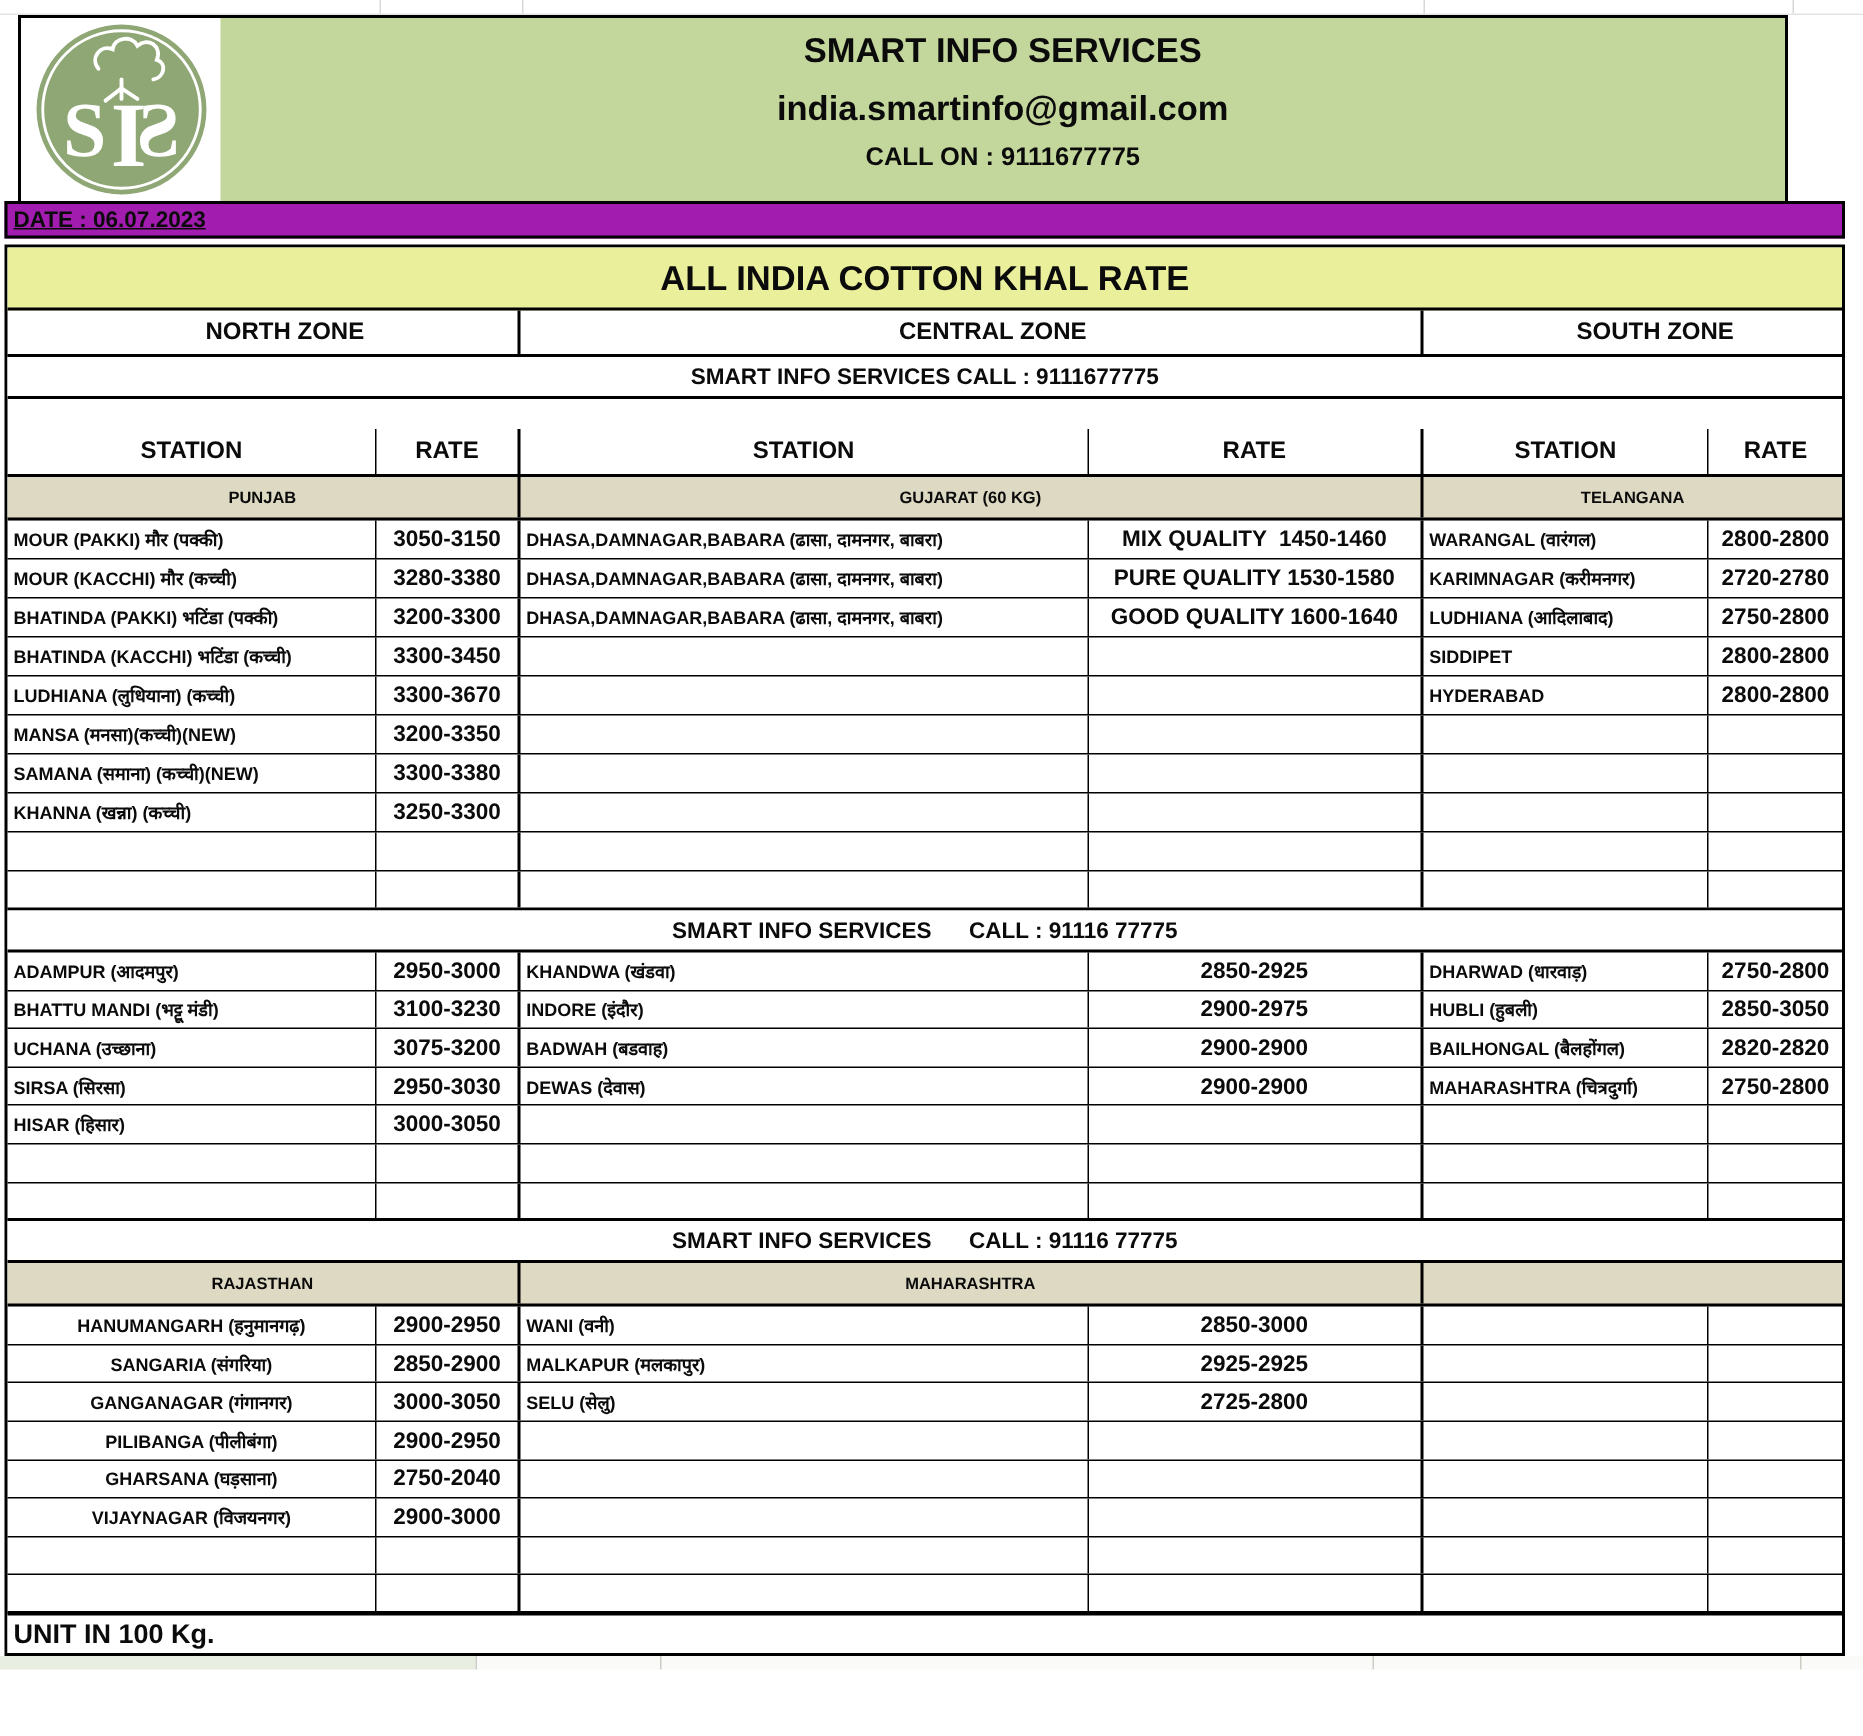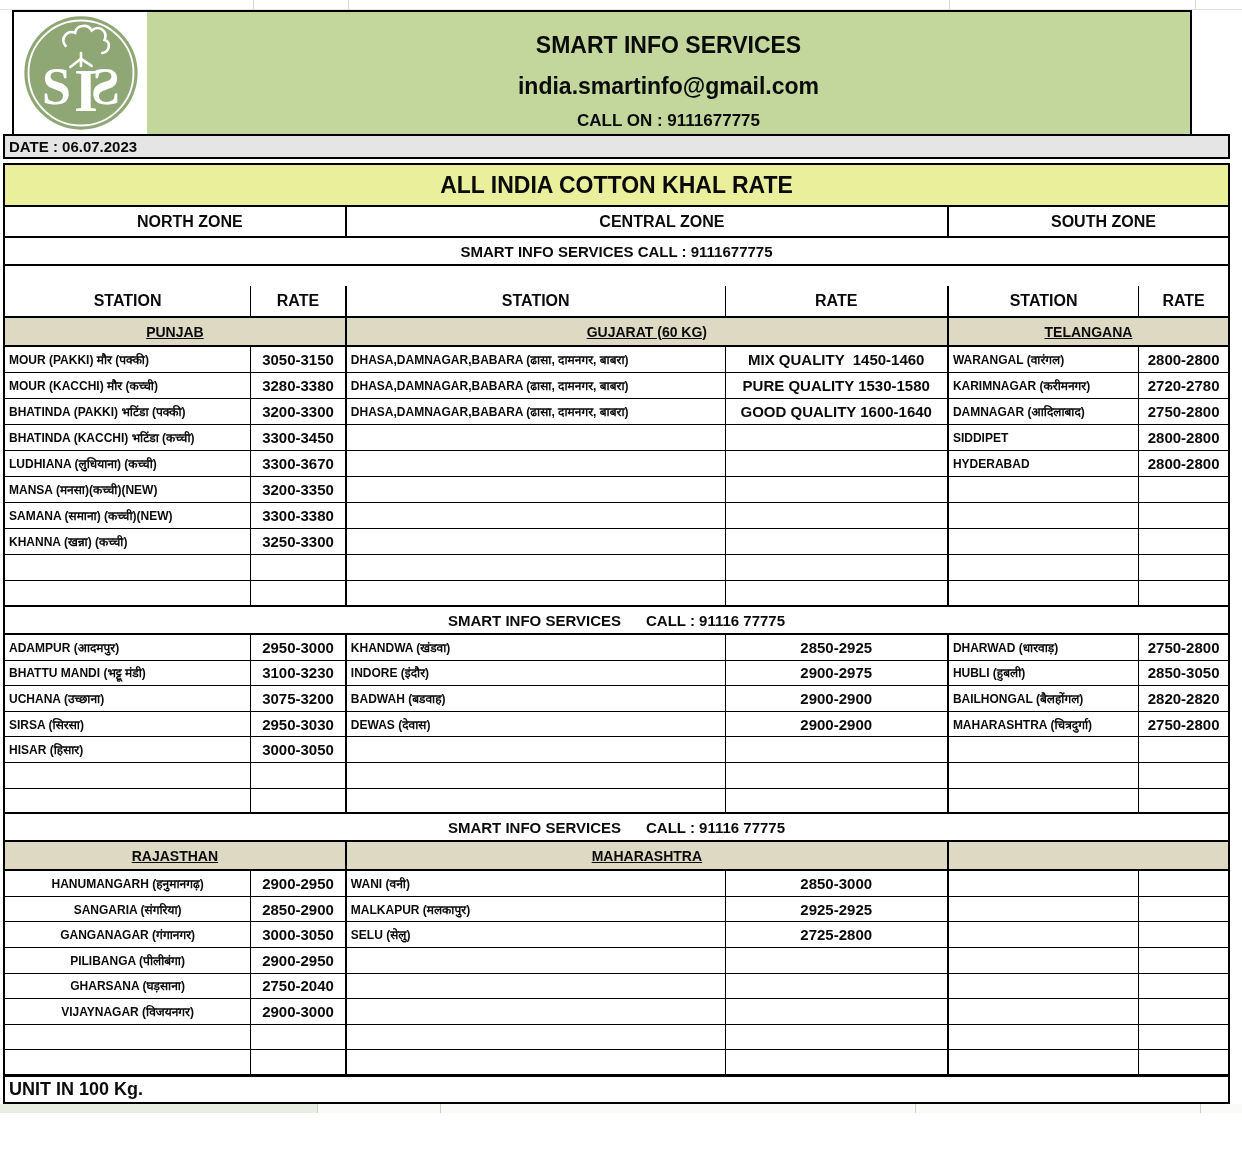--- a/index.html
+++ b/index.html
@@ -16,50 +16,50 @@
   .bottom-strip{position:relative;height:9px;background:#fafbf8;margin-top:0px;}
   .bottom-strip .tint{position:absolute;left:0;top:0;bottom:0;width:317px;background:#e9eee3;}
 
   
   .header-block{
     margin-left:12px;width:1180px;height:126px;border:2px solid #000;
     display:flex;background:#c3d69b;margin-bottom:-2px;position:relative;z-index:2;
   }
   .logo-cell{width:133px;background:#fff;display:flex;align-items:center;justify-content:center;}
   .logo-cell svg{width:118px;height:118px;}
-  .header-green{flex:1;display:flex;flex-direction:column;align-items:center;justify-content:space-between;padding-top:14px;}
+  .header-green{flex:1;display:flex;flex-direction:column;align-items:center;justify-content:flex-start;padding-top:2px;}
   .hdr-company{font-size:23px;font-weight:bold;line-height:38px;}
   .hdr-email{font-size:23px;font-weight:bold;line-height:40px;}
   .hdr-call{font-size:17px;font-weight:bold;line-height:26px;}
 
   
   .date-row{
-    margin-left:3px;width:1227px;height:25px;border:2px solid #000;background:#e5e5e5;
-    display:flex;align-items:center;padding-left:4px;font-size:15px;font-weight:bold;position:relative;z-index:1;
+    margin-left:3px;width:1227px;height:25px;border:2px solid #000;background:#a21caf;
+    display:flex;align-items:center;padding-left:4px;font-size:15px;font-weight:bold;position:relative;z-index:1;text-decoration:underline;
   }
   .gap4{height:4px;}
 
   
   .table-stack{margin-left:3px;width:1227px;border:2px solid #000;background:#fff;}
   .title-row{height:42px;background:#e9ef9b;border-bottom:2px solid #000;
     display:flex;align-items:center;justify-content:center;font-size:23px;font-weight:bold;}
   .zone-row{height:31px;border-bottom:2px solid #000;display:grid;grid-template-columns:27.95% 49.23% 22.82%;}
   .zone-row>div{display:flex;align-items:center;justify-content:center;font-size:16px;font-weight:bold;padding-left:30px;}
   .zone-row>div:not(:last-child){border-right:2px solid #000;}
   .band-row{height:28px;border-bottom:2px solid #000;display:flex;align-items:center;justify-content:center;
     font-size:15px;font-weight:bold;white-space:pre;background:#fff;}
   .colhead-row{height:32px;border-bottom:2px solid #000;display:grid;
     grid-template-columns:20.13% 7.82% 30.97% 18.26% 15.57% 7.25%;margin-top:20px;}
   .colhead-row>div{display:flex;align-items:center;justify-content:center;font-size:16px;font-weight:bold;}
   .colhead-row>div:nth-child(1),.colhead-row>div:nth-child(3),.colhead-row>div:nth-child(5){border-right:1px solid #000;}
   .colhead-row>div:nth-child(2),.colhead-row>div:nth-child(4){border-right:2px solid #000;}
 
   .state-row{height:29px;background:#ddd9c3;border-bottom:2px solid #000;
     display:grid;grid-template-columns:27.95% 49.23% 22.82%;}
-  .state-row>div{display:flex;align-items:center;justify-content:center;font-size:14px;font-weight:bold;text-decoration:underline;}
+  .state-row>div{display:flex;align-items:center;justify-content:center;font-size:11px;font-weight:bold;}
   .state-row>div:not(:last-child){border-right:2px solid #000;}
 
   .grid-row{display:grid;grid-template-columns:20.13% 7.82% 30.97% 18.26% 15.57% 7.25%;
     border-bottom:1px solid #000;}
   .sec-rows .grid-row:last-child{border-bottom:2px solid #000;}
   .sec1 .grid-row{height:26px;}
   .sec2 .grid-row,.sec3 .grid-row{height:25.6px;}
   .grid-row>div{display:flex;align-items:center;overflow:hidden;white-space:pre;}
   .grid-row>div:nth-child(1),.grid-row>div:nth-child(3),.grid-row>div:nth-child(5){border-right:1px solid #000;}
   .grid-row>div:nth-child(2),.grid-row>div:nth-child(4){border-right:2px solid #000;}
@@ -151,21 +151,21 @@
           <div class="cell-station">DHASA,DAMNAGAR,BABARA (ढासा, दामनगर, बाबरा)</div>
           <div class="cell-rate">PURE QUALITY 1530-1580</div>
           <div class="cell-station">KARIMNAGAR (करीमनगर)</div>
           <div class="cell-rate">2720-2780</div>
         </div>
         <div class="grid-row">
           <div class="cell-station first">BHATINDA (PAKKI) भटिंडा (पक्की)</div>
           <div class="cell-rate">3200-3300</div>
           <div class="cell-station">DHASA,DAMNAGAR,BABARA (ढासा, दामनगर, बाबरा)</div>
           <div class="cell-rate">GOOD QUALITY 1600-1640</div>
-          <div class="cell-station">DAMNAGAR (आदिलाबाद)</div>
+          <div class="cell-station">LUDHIANA (आदिलाबाद)</div>
           <div class="cell-rate">2750-2800</div>
         </div>
         <div class="grid-row">
           <div class="cell-station first">BHATINDA (KACCHI) भटिंडा (कच्ची)</div>
           <div class="cell-rate">3300-3450</div>
           <div class="cell-station"></div>
           <div class="cell-rate"></div>
           <div class="cell-station">SIDDIPET</div>
           <div class="cell-rate">2800-2800</div>
         </div>

